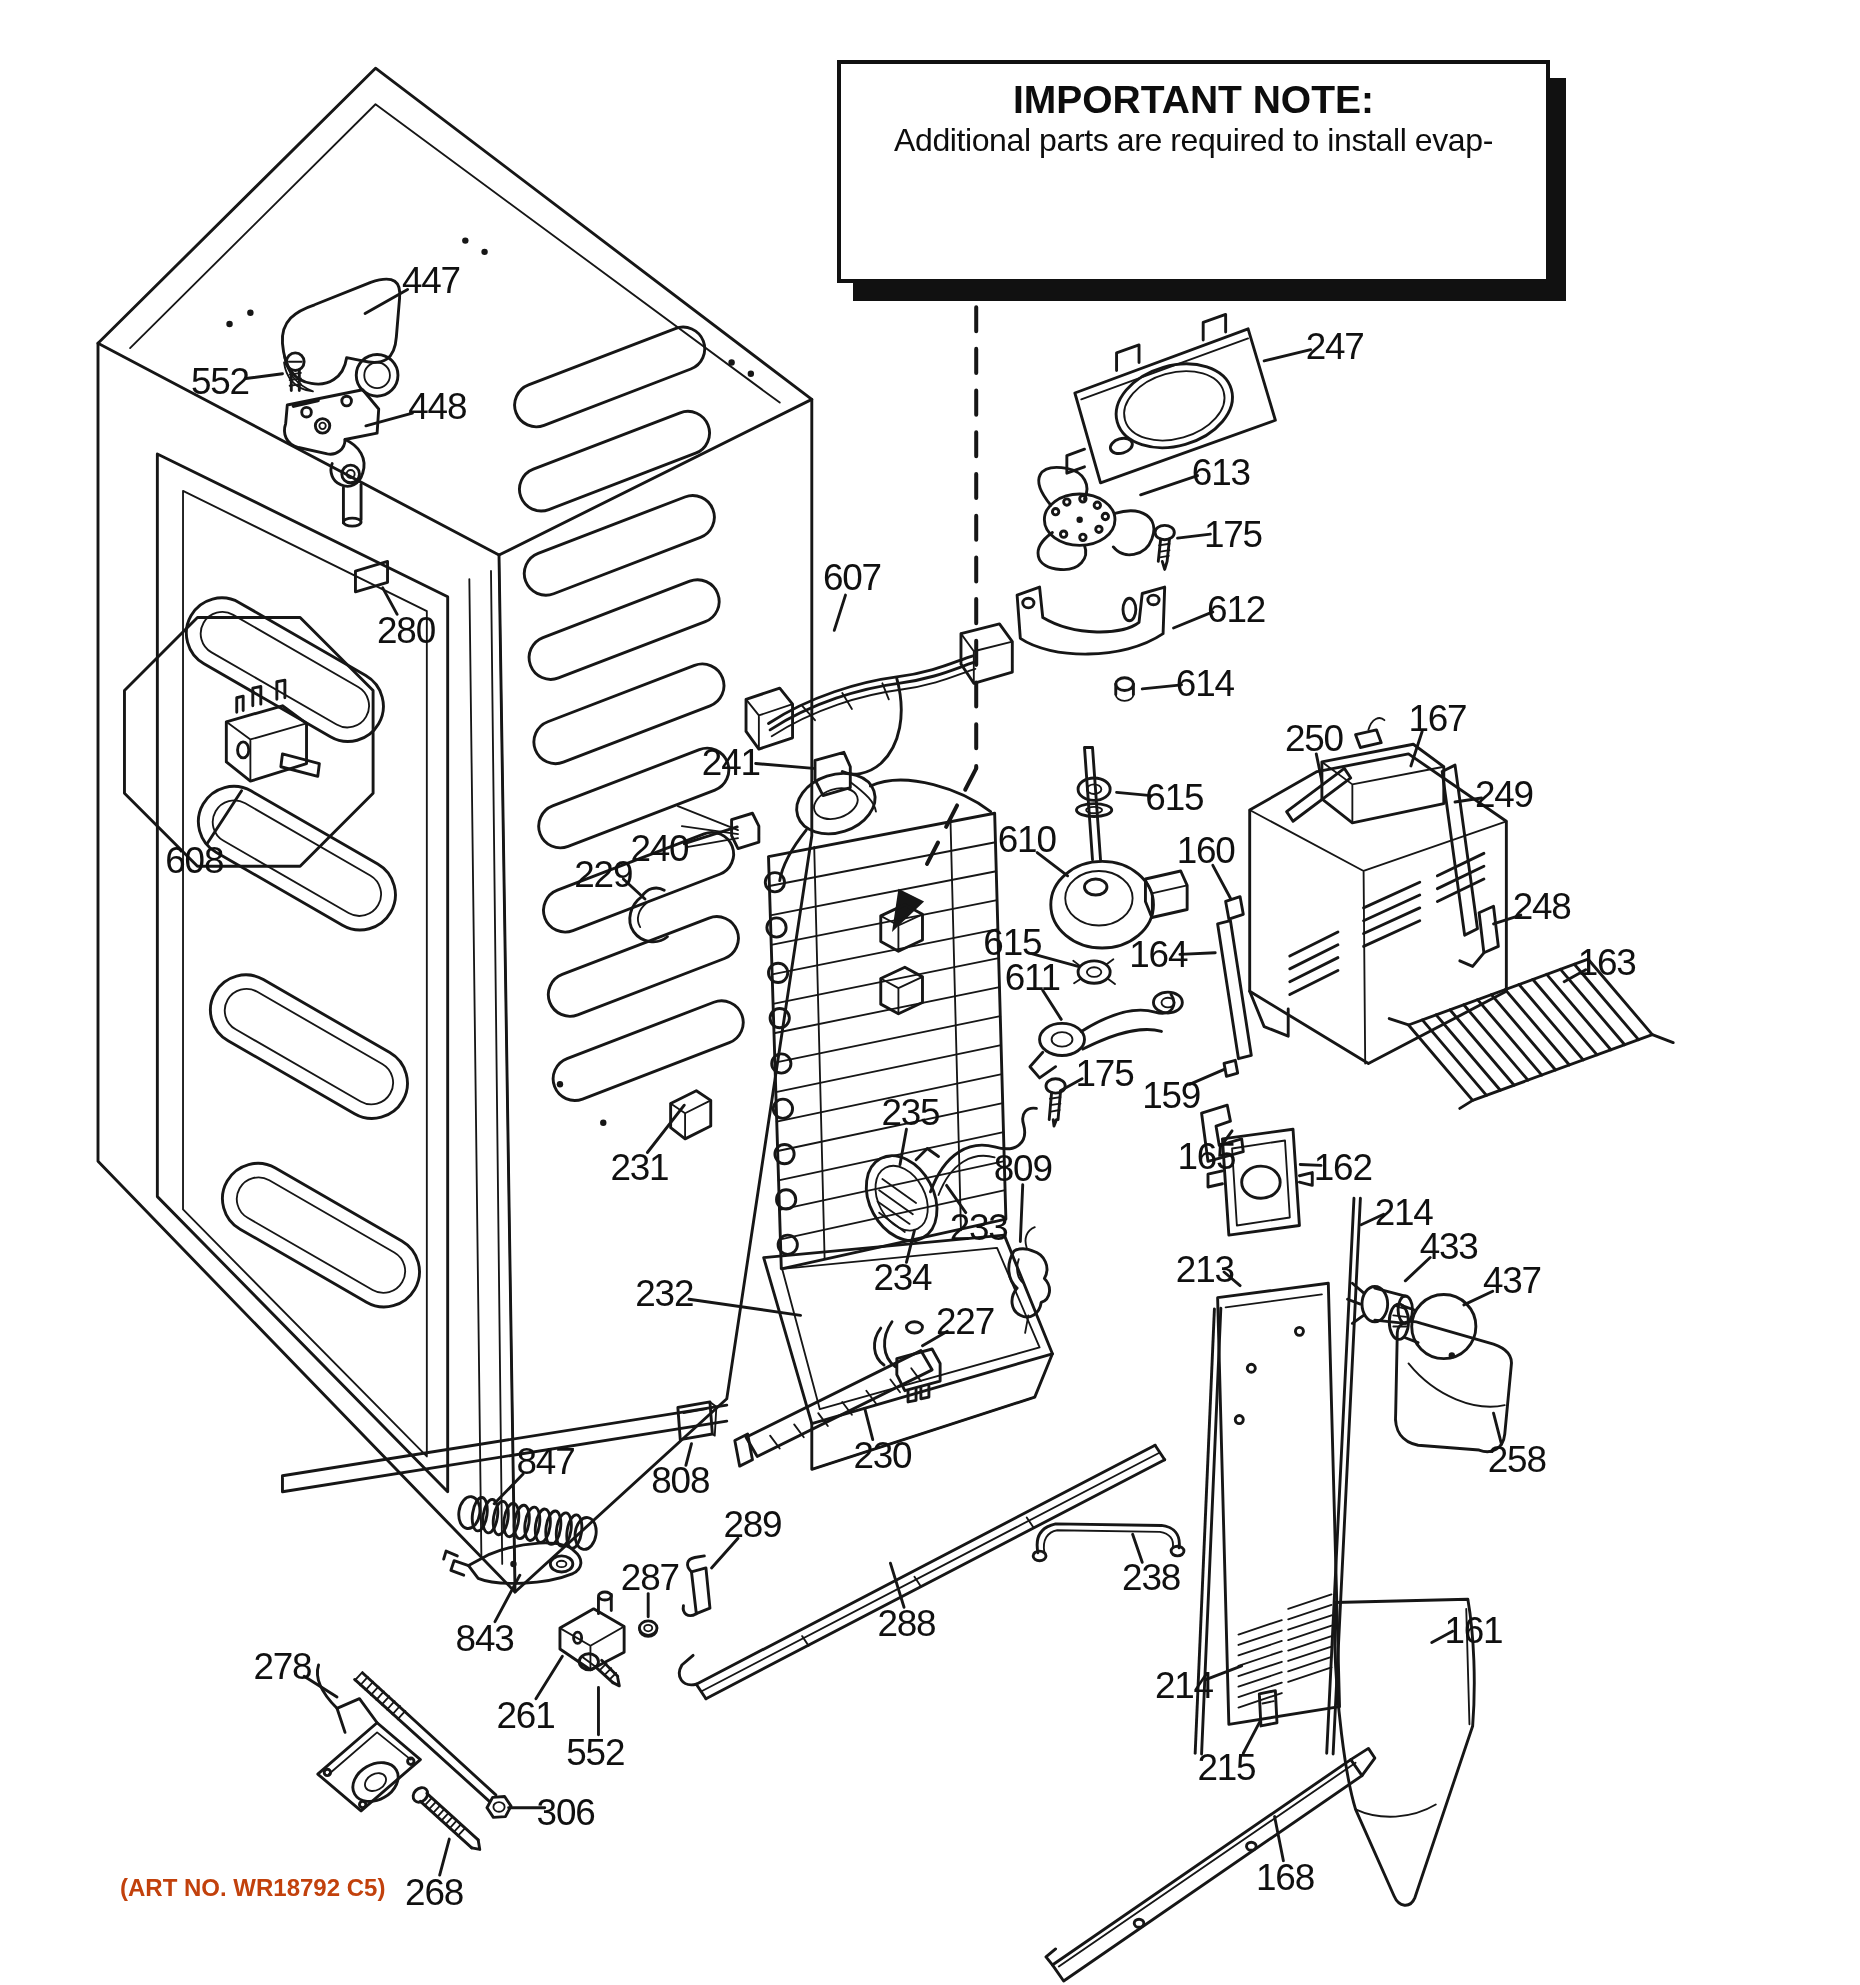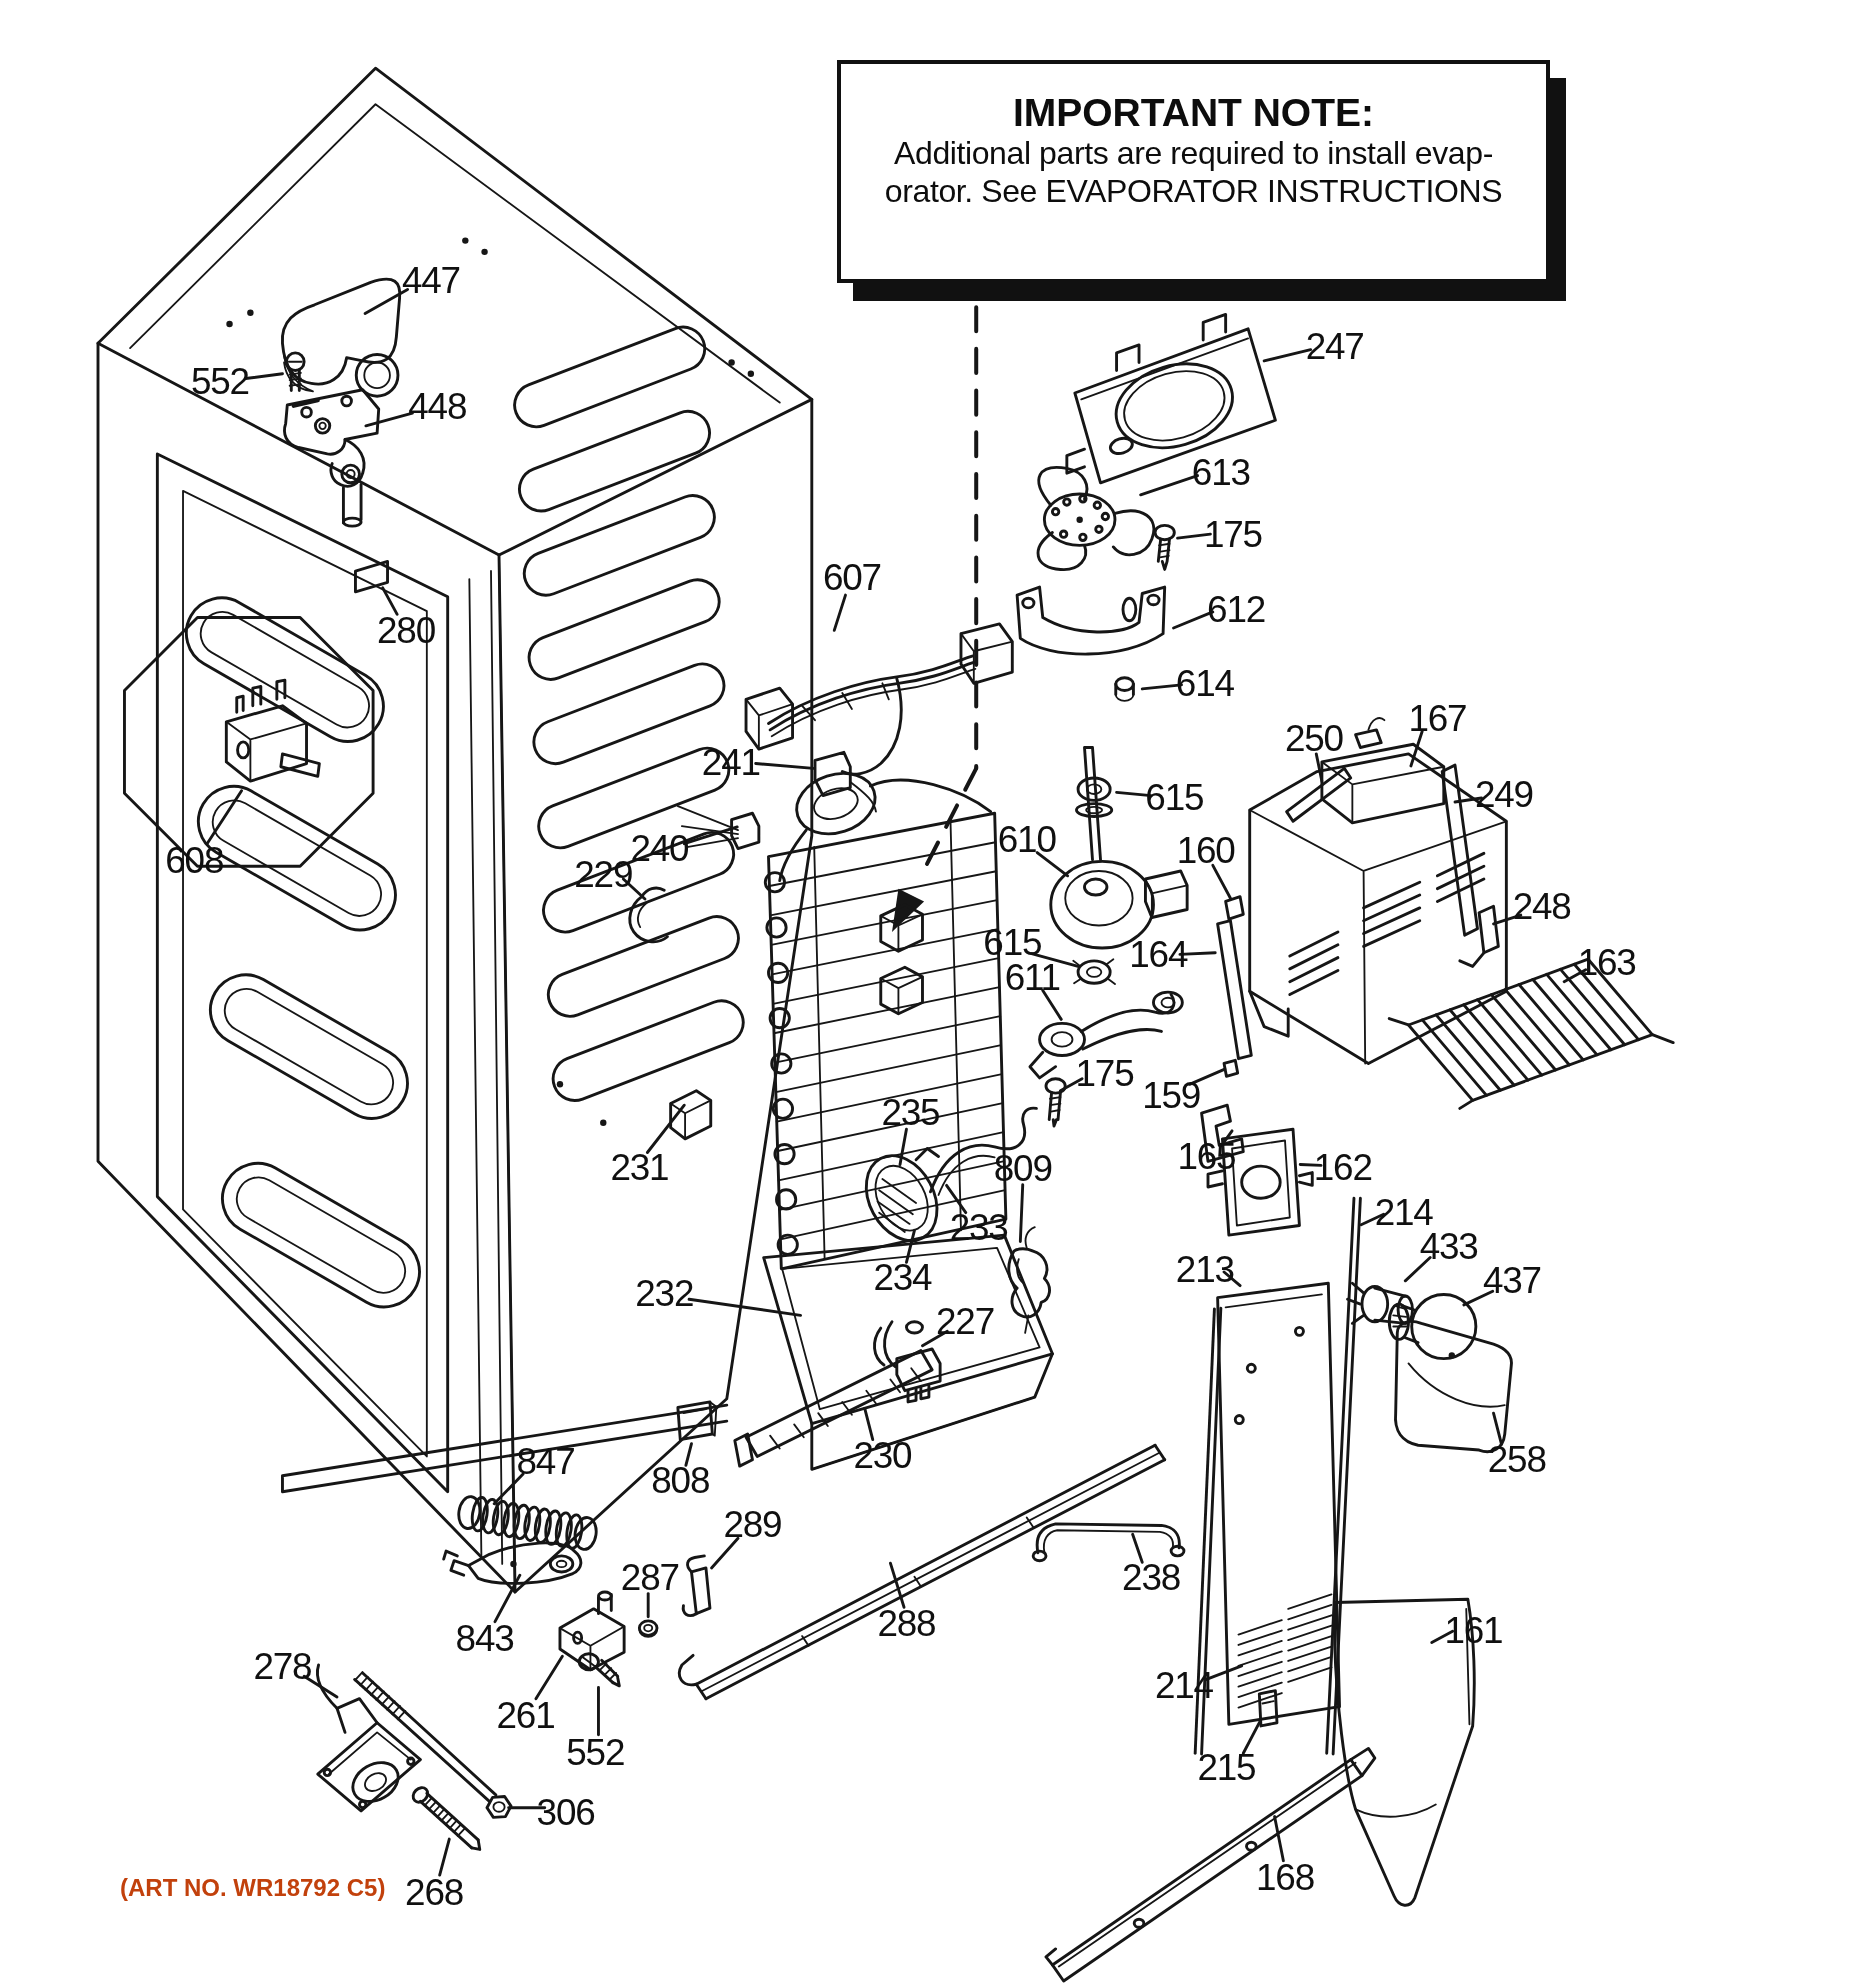--- a/index.html
+++ b/index.html
@@ -9,21 +9,21 @@
     fill:none;stroke:#161616;stroke-width:3.6;stroke-linecap:round;stroke-linejoin:round;}
   #art .thin{stroke-width:2.3}
   #art .thick{stroke-width:5.2}
   #art .fillb{fill:#161616;stroke:none}
   #art .dash{stroke-dasharray:30 22;stroke-width:5}
   #art text.label{fill:#101010;stroke:none;font-family:"Liberation Sans",sans-serif;
     font-size:46px;letter-spacing:-1.5px;text-anchor:middle;}
   .note-shadow{position:absolute;left:853px;top:78px;width:713px;height:223px;background:#111;}
   .note-box{position:absolute;left:837px;top:60px;width:713px;height:223px;background:#fff;
     border:4px solid #111;box-sizing:border-box;text-align:center;color:#0d0d0d;}
-  .note-title{font-size:39px;font-weight:bold;margin-top:27px;letter-spacing:0;}
+  .note-title{font-size:39px;font-weight:bold;margin-top:14px;letter-spacing:0;}
   .note-line{font-size:32px;line-height:1.18;letter-spacing:-0.4px;}
   .artno{position:absolute;left:120px;top:1874px;font-size:24px;font-weight:bold;color:#c2410c;letter-spacing:0;}
 </style>
 </head>
 <body>
 
 <svg id="art" width="1861" height="1985" viewBox="0 0 2320 2475">
 
   <g>
     <path d="M122,428 L468,85 L1012,498 L622,692 Z"></path>
@@ -649,17 +649,16 @@
       <text x="541" y="2375" class="label">268</text>
       <line x1="1600" y1="2320" x2="1589" y2="2265"></line>
       <text x="1602" y="2356" class="label">168</text>
     </g>
 </svg>
 
 <div class="note-shadow"></div>
 <div class="note-box">
   <div class="note-title">IMPORTANT NOTE:</div>
   <div class="note-line">Additional parts are required to install evap-</div>
-  <div class="note-line">orator.  See EVAPORATOR INSTRUCTIONS</div>
 </div>
 
 <div class="artno">(ART NO. WR18792 C5)</div>
 
 
 </body></html>

